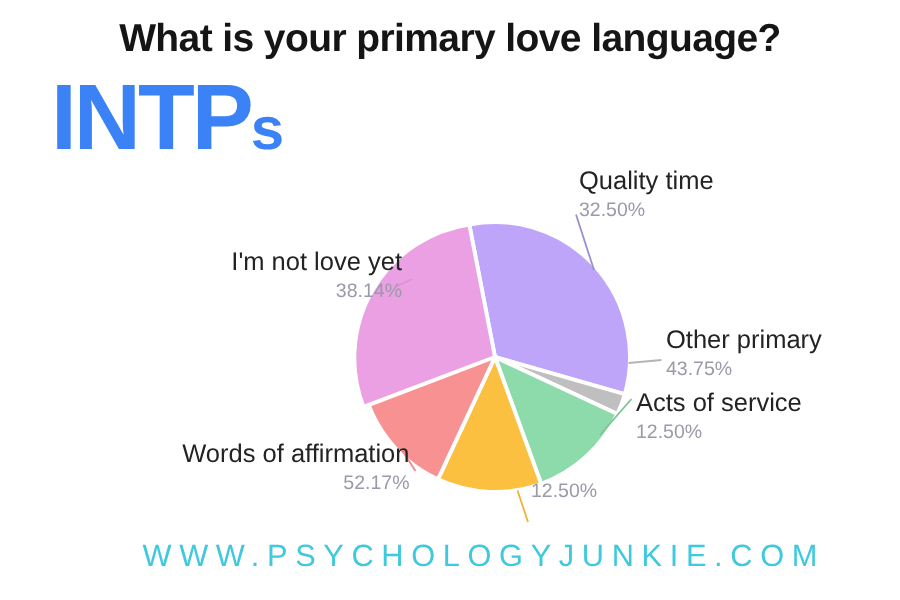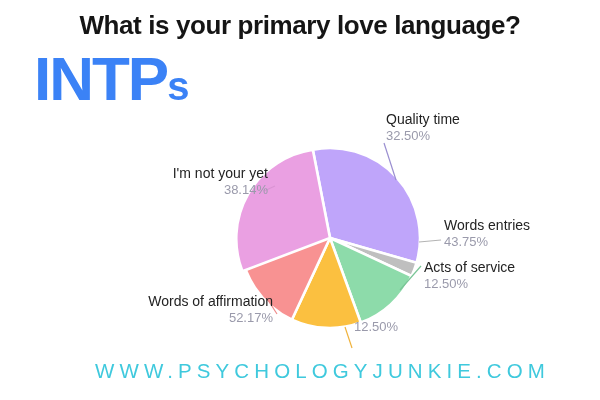--- a/index.html
+++ b/index.html
@@ -51,21 +51,21 @@
     position: absolute;
     left: 0;
     top: 0;
   }
   .label-block {
     position: absolute;
     white-space: nowrap;
     line-height: 1.22;
   }
   .label-name {
-    font-size: 14px;
+    font-size: 17px;
     color: #232323;
     font-weight: normal;
   }
   .label-pct {
     font-size: 13px;
     color: #9a9aab;
   }
   .label-right { text-align: left; }
   .label-left { text-align: right; }
 
@@ -123,38 +123,38 @@
     <line x1="277" y1="314" x2="268" y2="300" stroke="#ef8a8a" stroke-width="1.2"></line>
     <line x1="264" y1="191" x2="275" y2="186" stroke="#da93d3" stroke-width="1.2"></line>
   </svg>
 
   <div class="label-block label-right" id="label-quality-time">
     <div class="label-name">Quality time</div>
     <div class="label-pct">32.50%</div>
   </div>
 
   <div class="label-block label-right" id="label-other-entries">
-    <div class="label-name">Words entries</div>
+    <div class="label-name">Other primary</div>
     <div class="label-pct">43.75%</div>
   </div>
 
   <div class="label-block label-right" id="label-acts-of-service">
     <div class="label-name">Acts of service</div>
     <div class="label-pct">12.50%</div>
   </div>
 
   <div class="label-block label-right" id="label-physical-affection">
     <div class="label-pct">12.50%</div>
   </div>
 
   <div class="label-block label-left" id="label-words-affirmation">
     <div class="label-name">Words of affirmation</div>
     <div class="label-pct">52.17%</div>
   </div>
 
   <div class="label-block label-left" id="label-not-sure-yet">
-    <div class="label-name">I'm not your yet</div>
+    <div class="label-name">I'm not love yet</div>
     <div class="label-pct">38.14%</div>
   </div>
 
   <div class="site-url">WWW.PSYCHOLOGYJUNKIE.COM</div>
 
 </div>
 
 </body></html>

